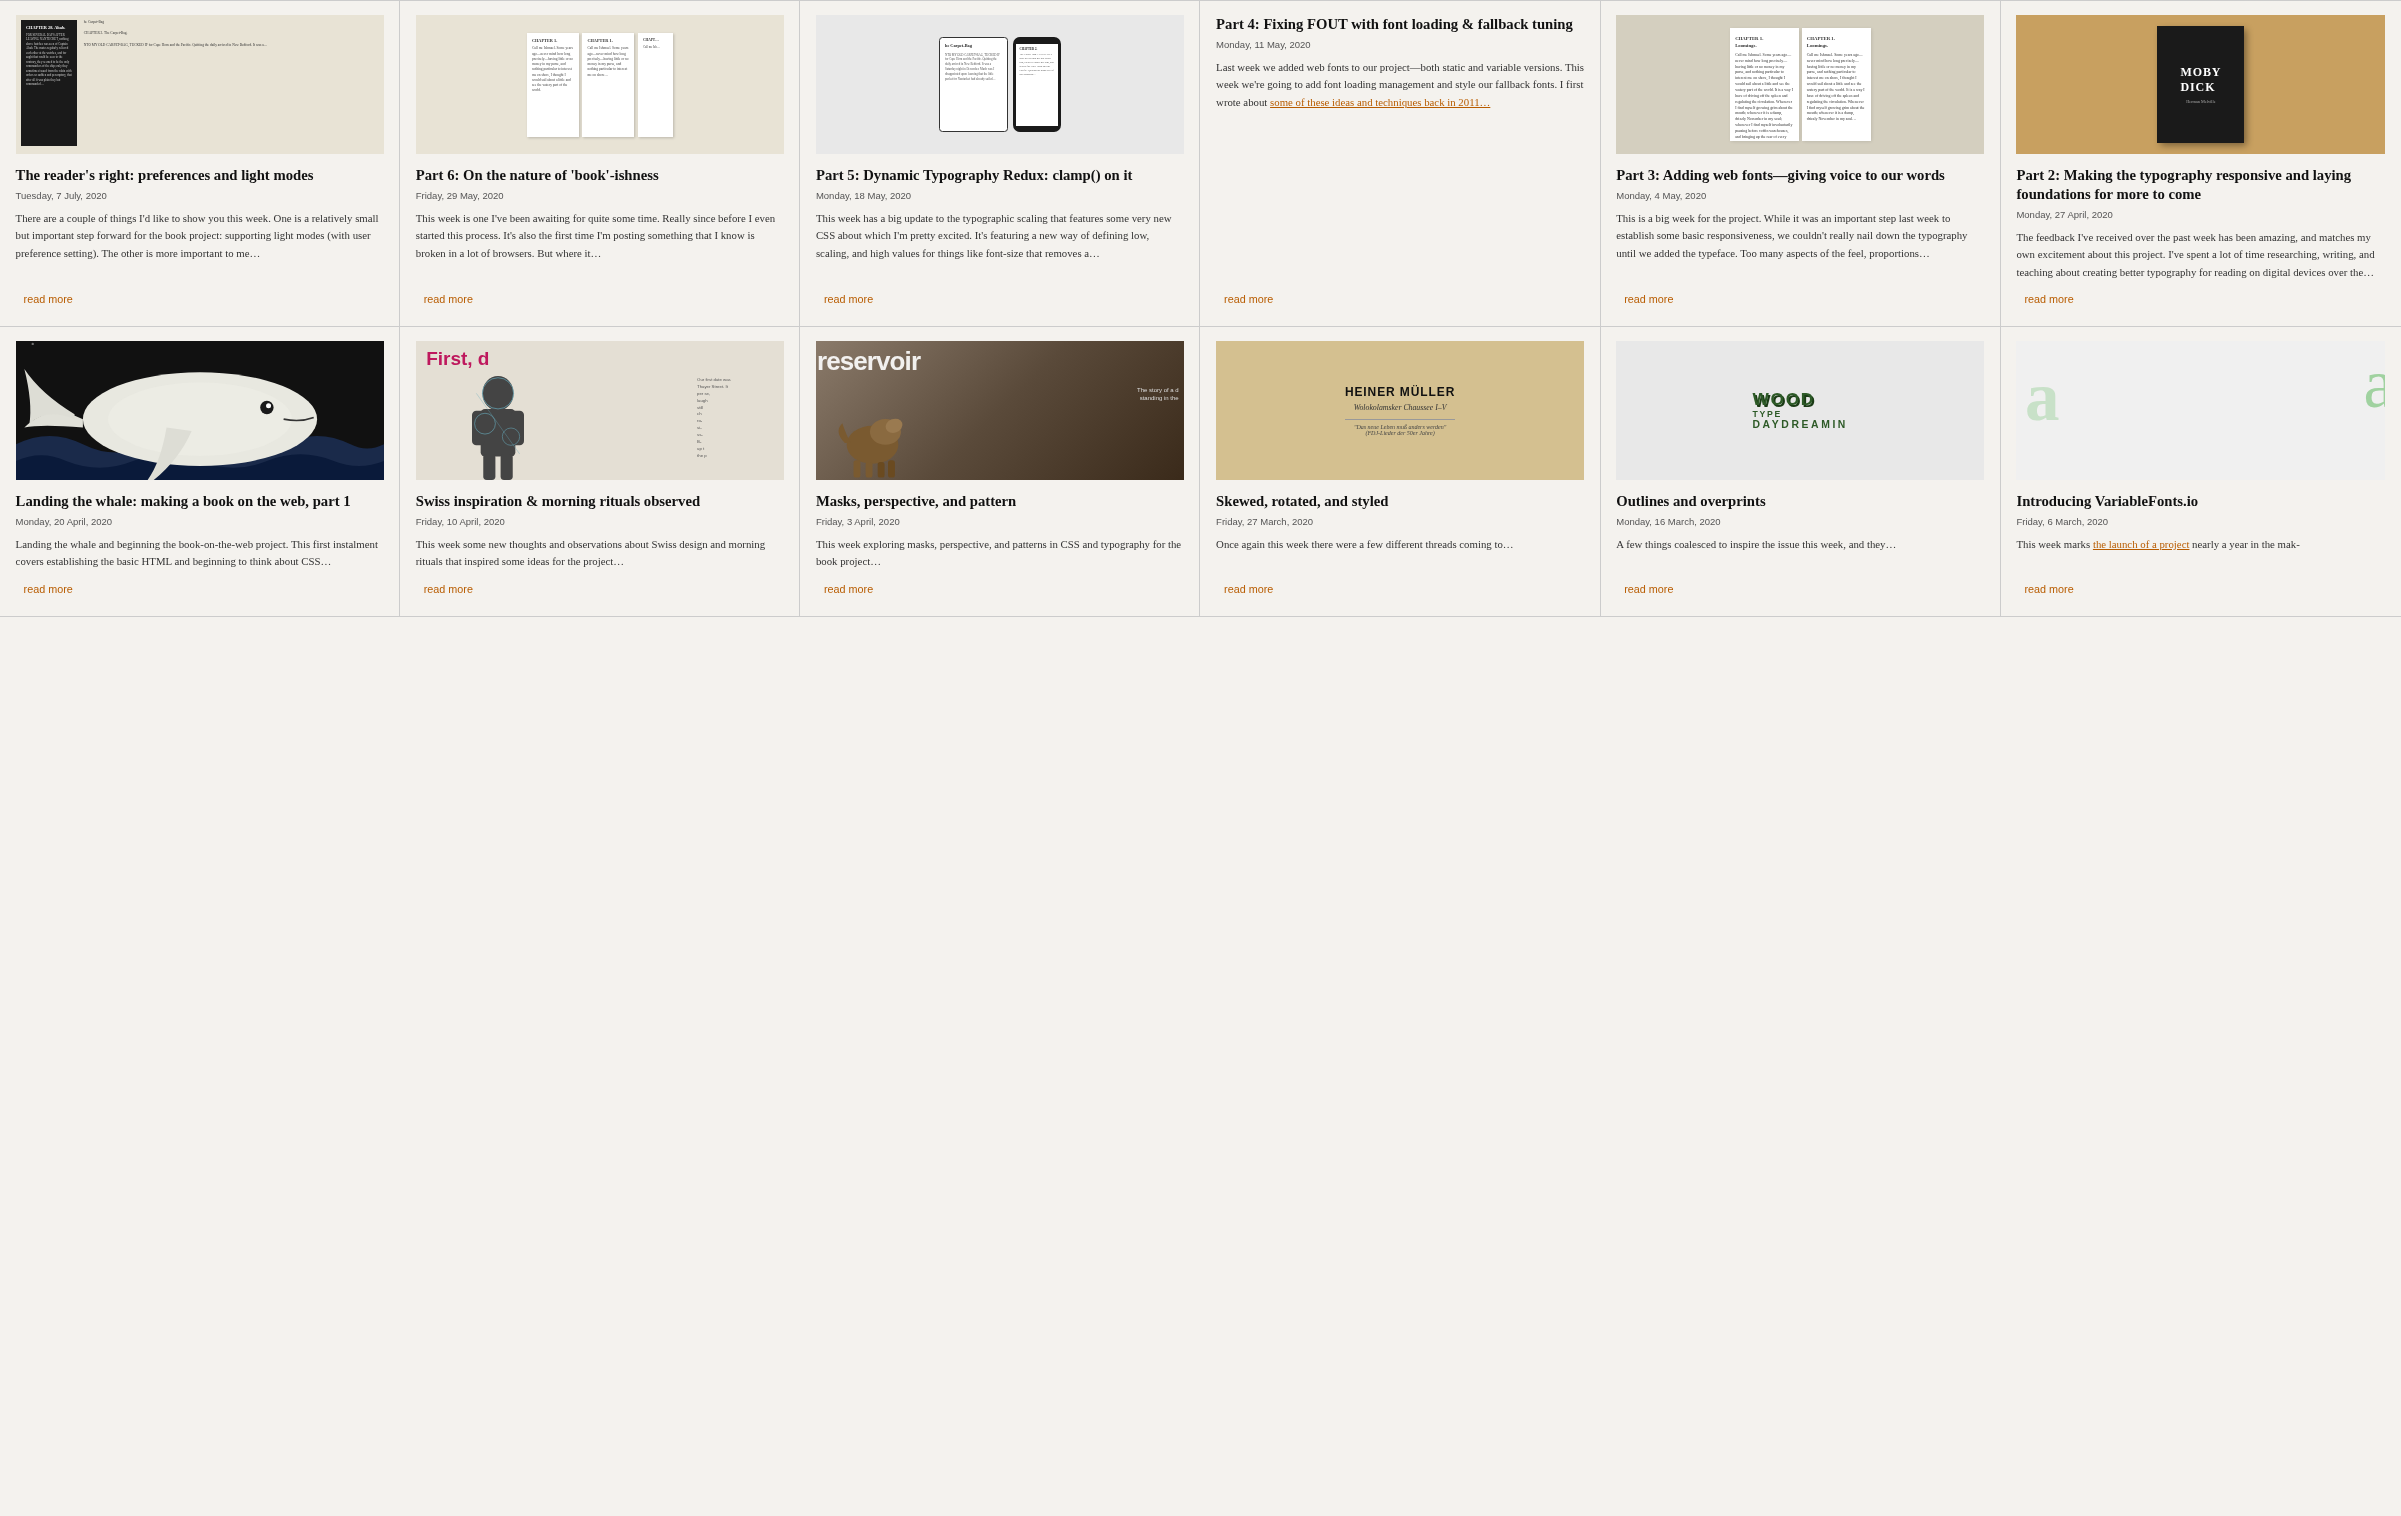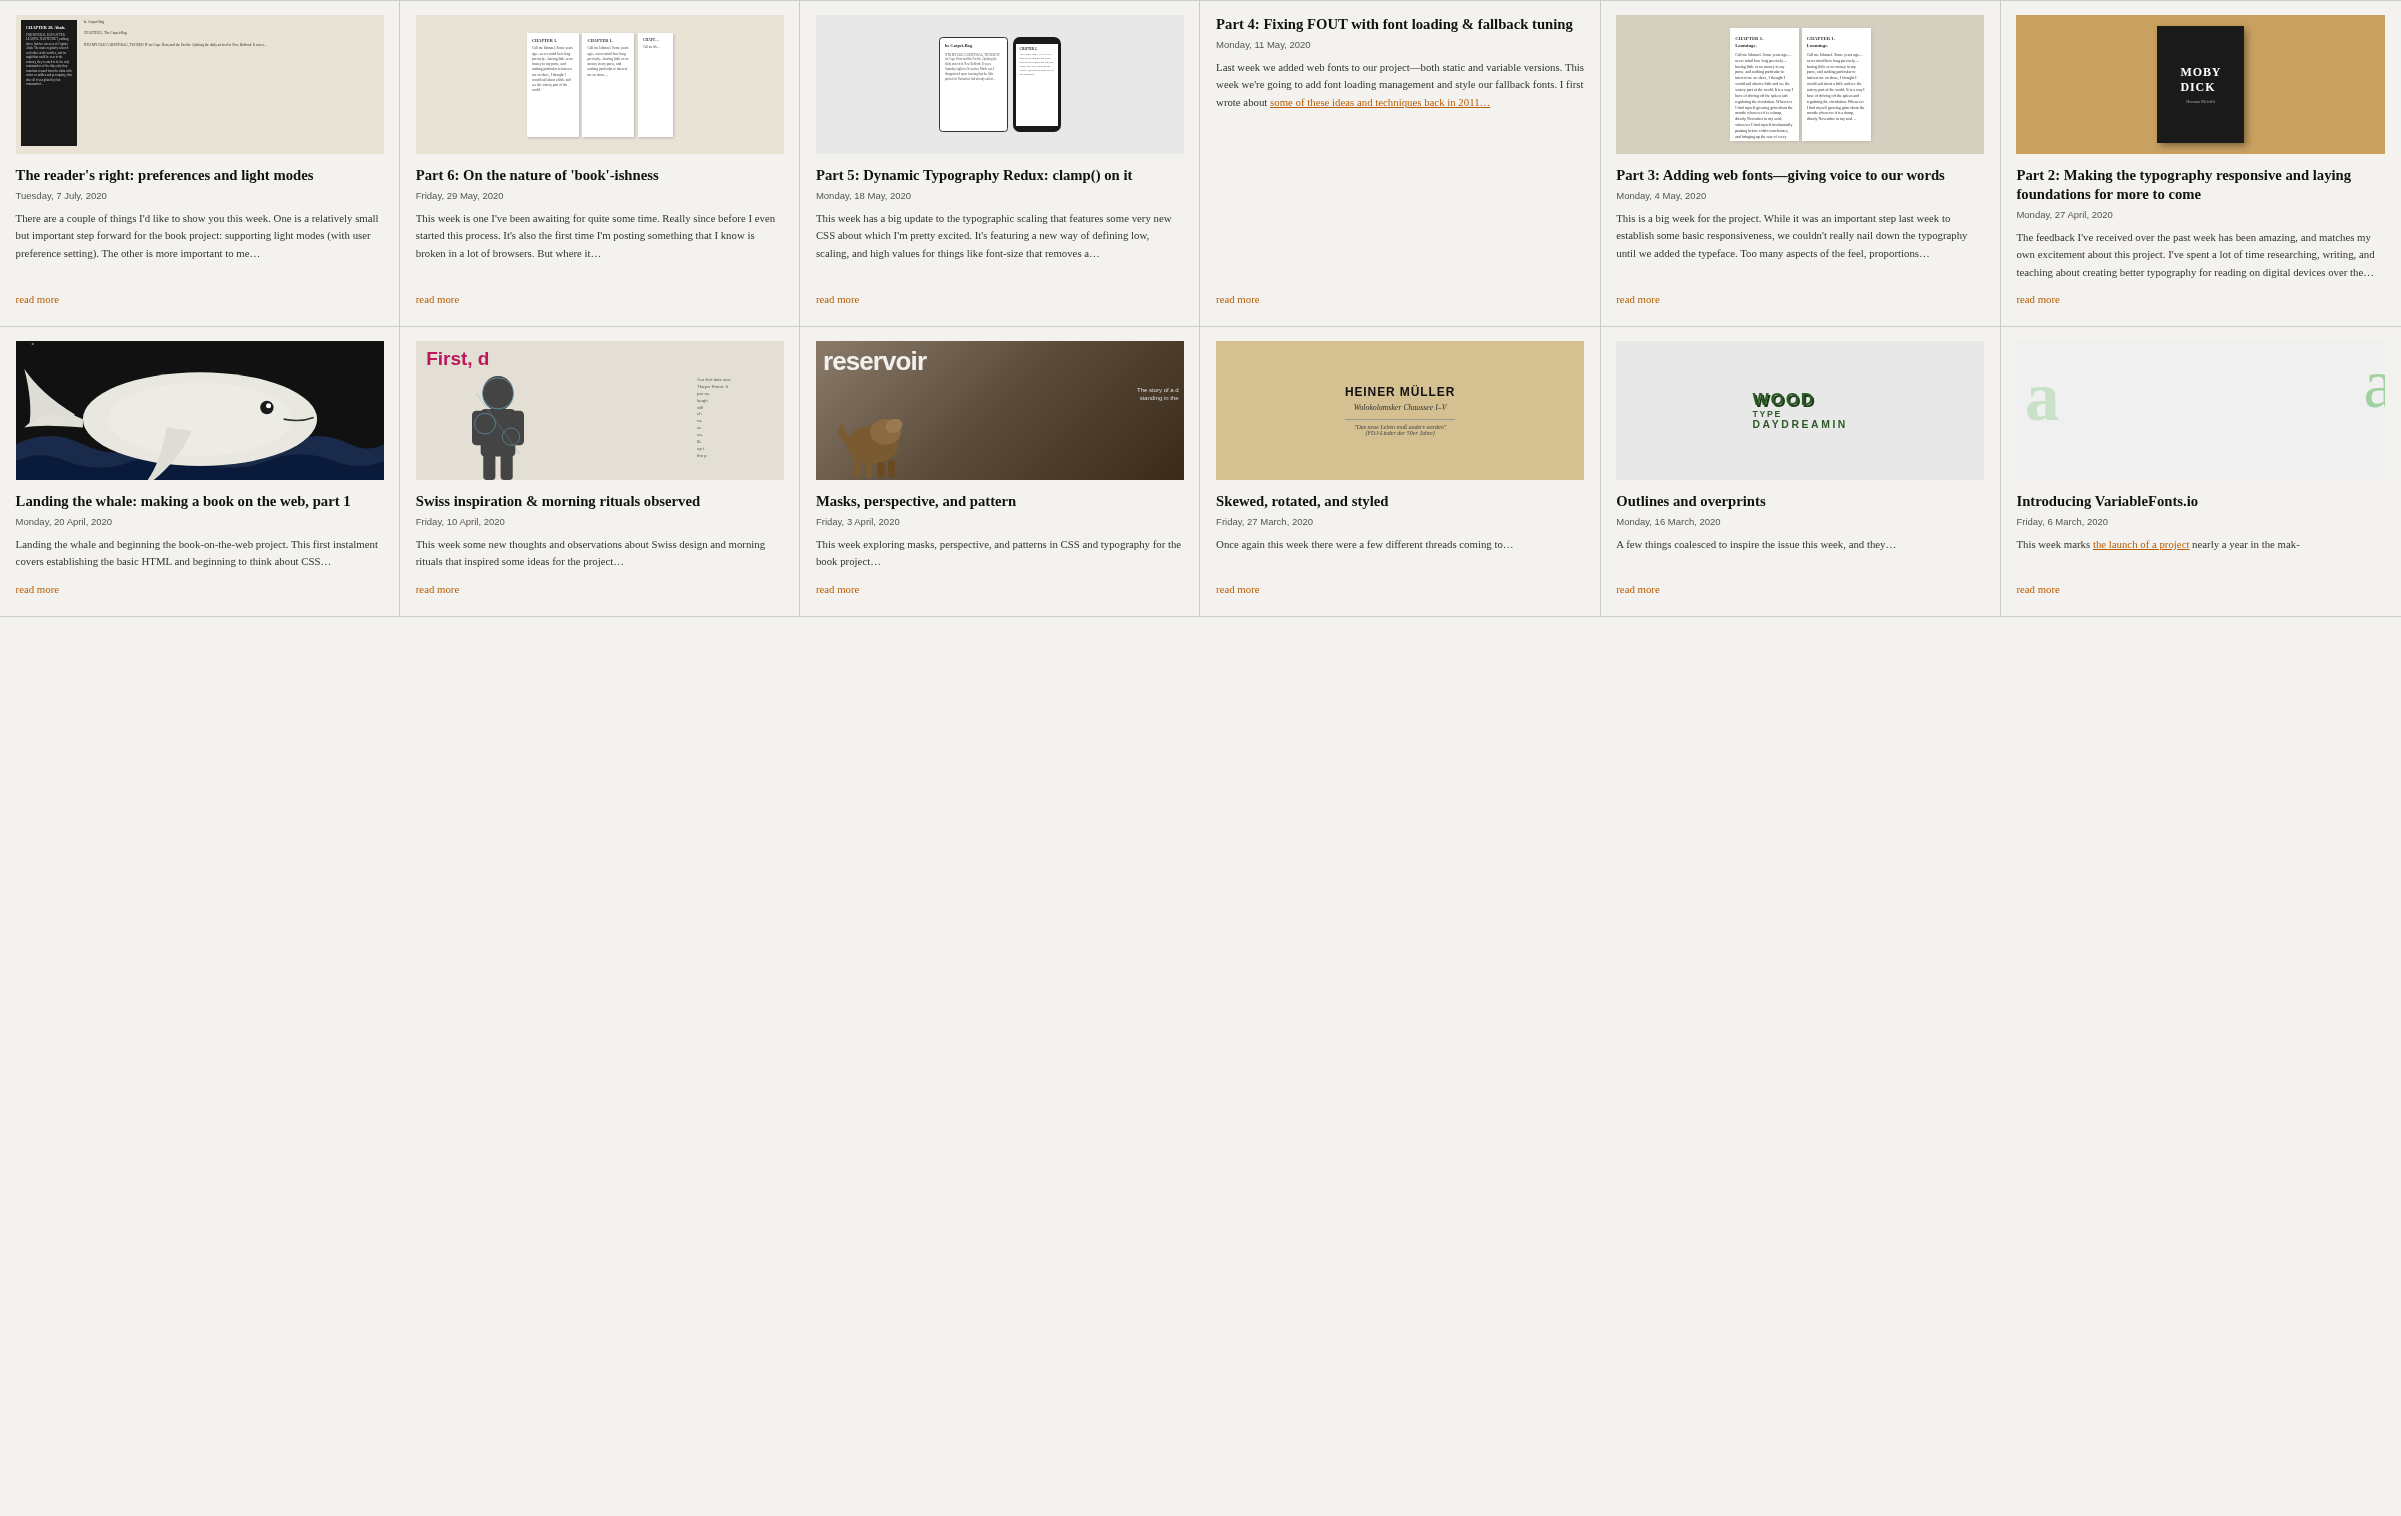--- a/index.html
+++ b/index.html
@@ -41,27 +41,28 @@
     }
     .card-excerpt {
       font-family: Georgia, 'Times New Roman', serif;
       font-size: 10.8px;
       line-height: 1.6;
       color: #333;
       flex-grow: 1;
       margin-bottom: 8.7px;
     }
     .read-more {
-      font-family: Liberation Serif, serif;
+      font-family: Liberation Sans, sans-serif;
       font-size: 10.8px;
       color: #b85c00;
       text-decoration: none;
       cursor: pointer;
       display: inline-block;
       margin-top: 3.5px;
+      margin-left: 8px;
     }
     .link-inline {
       color: #b85c00;
       text-decoration: underline;
       cursor: pointer;
     }
 
     
     .mock-img {
       width: 100%;
@@ -528,21 +529,21 @@
     <div class="card-date">Friday, 10 April, 2020</div>
     <p class="card-excerpt">This week some new thoughts and observations about Swiss design and morning rituals that inspired some ideas for the project…</p>
     <a class="read-more">read more</a>
   </div>
 
   <div class="card">
     <div class="mock-img" style="background:#666;position:relative;overflow:hidden;">
 
       <div style="position:absolute;inset:0;background:linear-gradient(135deg,#8a7a6a 0%,#5a4a3a 50%,#3a2a1a 100%);">
       </div>
-      <div style="position:absolute;top:7px;left:7px;font-size:26px;font-weight:900;font-family:Arial,sans-serif;color:rgba(255,255,255,0.9);letter-spacing:-0.9px;line-height:1;">reservoir</div>
+      <div style="position:absolute;top:7px;left:1px;font-size:26px;font-weight:900;font-family:Arial,sans-serif;color:rgba(255,255,255,0.9);letter-spacing:-0.9px;line-height:1;">reservoir</div>
       <div style="position:absolute;top:45px;right:5.2px;font-size:6px;color:#ddd;text-align:right;font-family:Arial,sans-serif;line-height:1.4;">The story of a d<br>standing in the</div>
 
       <div style="position:absolute;bottom:0;left:21.7px;width:69px;height:87px;">
         <svg viewBox="0 0 80 100" xmlns="http://www.w3.org/2000/svg">
 
           <ellipse cx="40" cy="60" rx="30" ry="22" fill="#7a5a30"></ellipse>
           <ellipse cx="55" cy="45" rx="18" ry="15" fill="#8a6a40"></ellipse>
           <ellipse cx="65" cy="38" rx="10" ry="8" fill="#9a7a50" transform="rotate(-20 65 38)"></ellipse>
 
           <rect x="18" y="78" width="8" height="20" fill="#7a5a30" rx="3"></rect>

